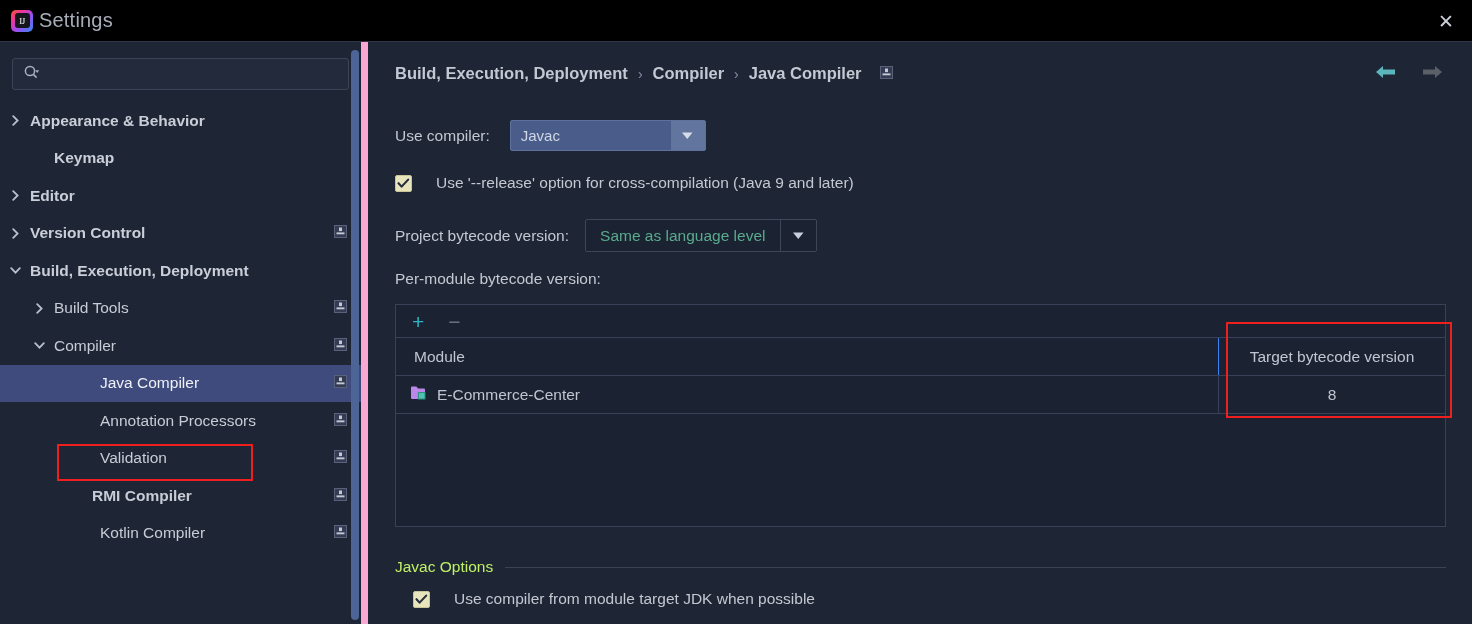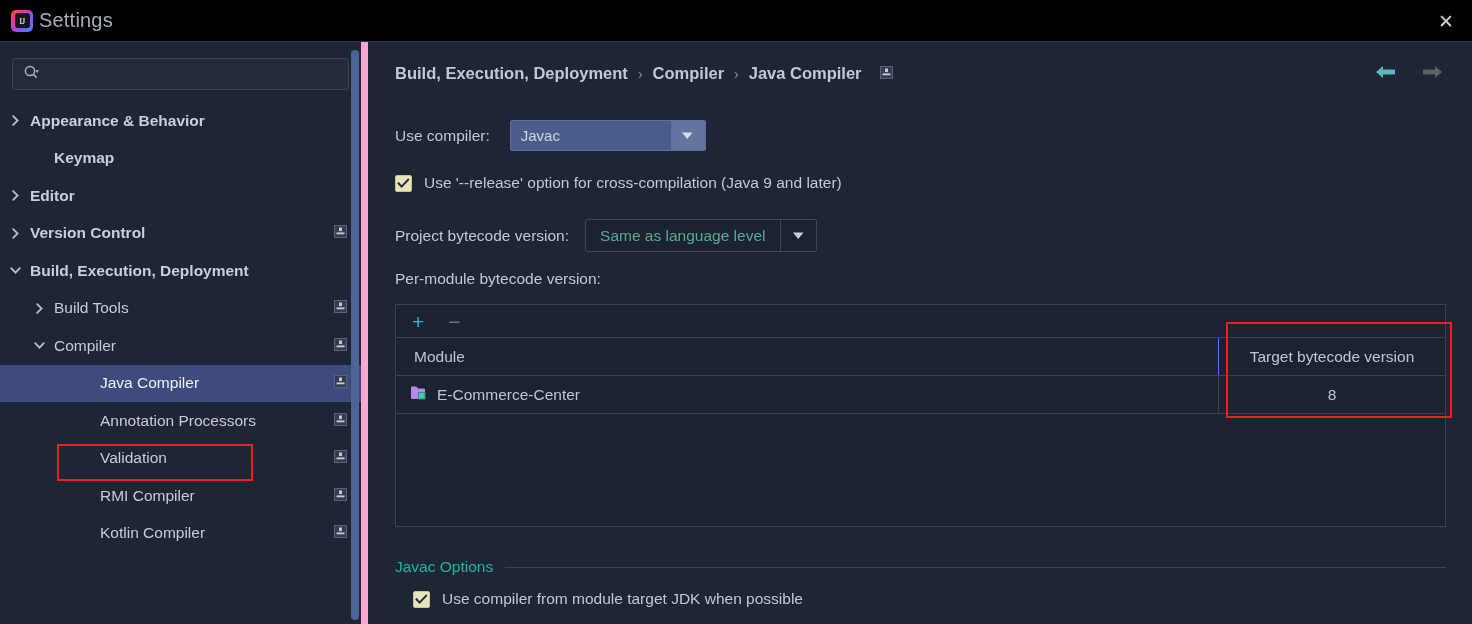--- a/index.html
+++ b/index.html
@@ -160,21 +160,21 @@
   .crumb-sep { font-size: 14px; color: #8a91a0; }
 
   .nav-arrows {
     position: absolute;
     right: 28px; top: 22px;
     display: flex;
     gap: 22px;
     align-items: center;
   }
 
-  .row { position: absolute; display: flex; align-items: center; }
+  .row { position: absolute; display: flex; align-items: center; gap: 12px; }
 
   .field-label {
     font-size: 15.5px;
     color: #c3c8d2;
     white-space: nowrap;
   }
 
   
   .combo-filled {
     width: 196px; height: 31px;
@@ -315,21 +315,21 @@
   .section {
     position: absolute;
     left: 26px; top: 516px;
     width: 1051px;
     display: flex;
     align-items: center;
     gap: 12px;
   }
   .section-title {
     font-size: 15.5px;
-    color: #14b8a6;
+    color: #bef264;
     white-space: nowrap;
   }
   .section-rule {
     flex: 1;
     height: 1px;
     background: #3a4256;
   }
 </style>
 </head>
 <body>
@@ -447,21 +447,21 @@
           <span class="twisty" style="margin-left: 78px;"></span>
           <span class="tree-label" style="margin-left: 8px;">Validation</span>
           <span class="badge-icon"><svg width="13" height="13" viewBox="0 0 13 13">
               <rect x="0.5" y="0.5" width="12" height="12" fill="#333c52" stroke="#59627a"></rect>
               <rect x="5" y="2.5" width="3" height="3.6" fill="#c3c9d4"></rect>
               <rect x="2.5" y="7.4" width="8" height="1.9" fill="#c3c9d4"></rect>
             </svg></span>
         </div>
         <div class="tree-item">
           <span class="twisty" style="margin-left: 78px;"></span>
-          <span class="tree-label" style="margin-left: 8px;">RMI Compiler</span>
+          <span class="tree-label" style=" font-weight: bold;">RMI Compiler</span>
           <span class="badge-icon"><svg width="13" height="13" viewBox="0 0 13 13">
               <rect x="0.5" y="0.5" width="12" height="12" fill="#333c52" stroke="#59627a"></rect>
               <rect x="5" y="2.5" width="3" height="3.6" fill="#c3c9d4"></rect>
               <rect x="2.5" y="7.4" width="8" height="1.9" fill="#c3c9d4"></rect>
             </svg></span>
         </div>
         <div class="tree-item">
           <span class="twisty" style="margin-left: 78px;"></span>
           <span class="tree-label" style="margin-left: 8px;">Kotlin Compiler</span>
           <span class="badge-icon"><svg width="13" height="13" viewBox="0 0 13 13">

